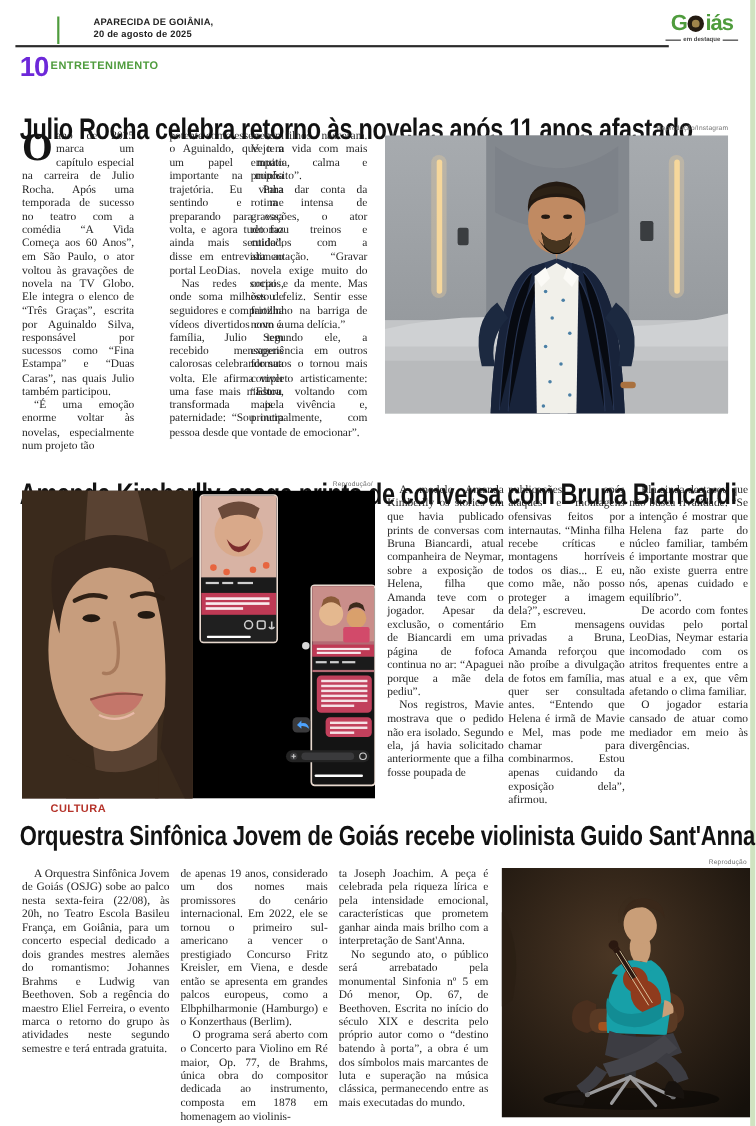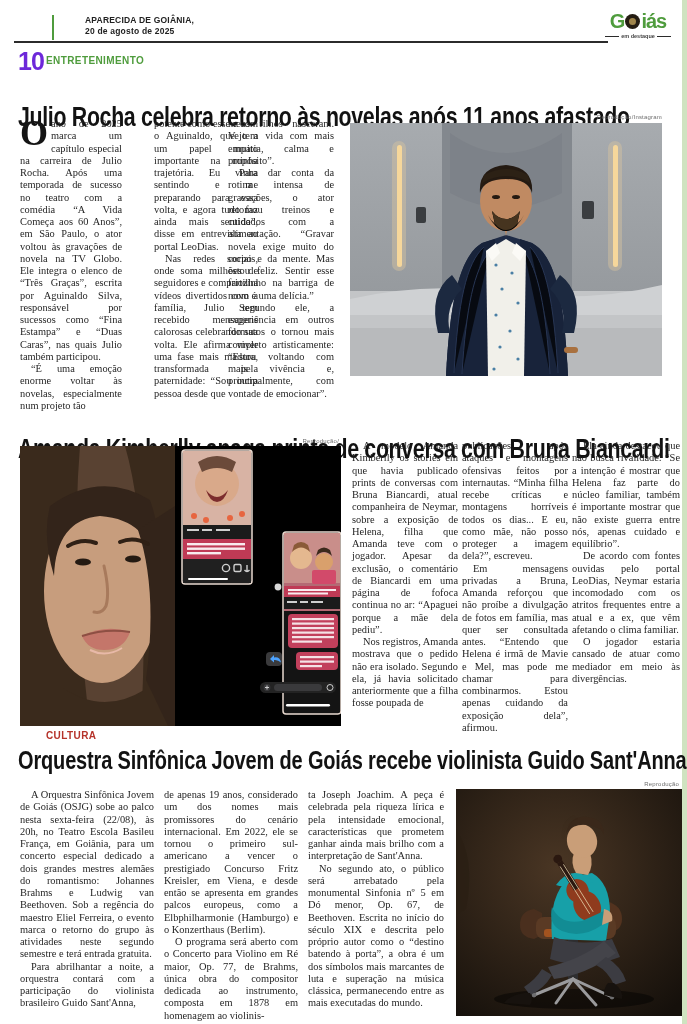--- a/index.html
+++ b/index.html
@@ -294,40 +294,39 @@
         <path d="M245,241.5 h4 m-2,-2 v4" stroke="#cfcfcf" stroke-width="1"></path>
         <rect x="254" y="238" width="48" height="7" rx="3.5" fill="#3a3a3c"></rect>
         <circle cx="310" cy="241.5" r="3" fill="none" stroke="#cfcfcf" stroke-width="1"></circle>
         <rect x="266" y="258" width="44" height="2.4" rx="1.2" fill="#ffffff"></rect>
       </g>
     </svg>
   </div>
 
   <div class="body-col" style="left:352px; top:440px; width:106px; height:292px;">
     <p class="ind">A modelo Amanda Kimberlly os stories em que havia publicado prints de conversas com Bruna Biancardi, atual companheira de Neymar, sobre a exposição de Helena, filha que Amanda teve com o jogador. Apesar da exclusão, o comentário de Biancardi em uma página de fofoca continua no ar: “Apaguei porque a mãe dela pediu”.</p>
-    <p class="ind">Nos registros, Amanda mostrava que o pedido não era isolado. Segundo ela, já havia solicitado anteriormente que a filha fosse poupada de</p>
+    <p class="ind">Nos registros, Mavie mostrava que o pedido não era isolado. Segundo ela, já havia solicitado anteriormente que a filha fosse poupada de</p>
   </div>
   <div class="body-col" style="left:462px; top:440px; width:106px; height:292px;">
     <p>publicações, após ataques e montagens ofensivas feitos por internautas. “Minha filha recebe críticas e montagens horríveis todos os dias... E eu, como mãe, não posso proteger a imagem dela?”, escreveu.</p>
     <p class="ind">Em mensagens privadas a Bruna, Amanda reforçou que não proíbe a divulgação de fotos em família, mas quer ser consultada antes. “Entendo que Helena é irmã de Mavie e Mel, mas pode me chamar para combinarmos. Estou apenas cuidando da exposição dela”, afirmou.</p>
   </div>
   <div class="body-col" style="left:572px; top:440px; width:108px; height:292px;">
     <p class="ind">Ela ainda destacou que não busca rivalidade: “Se a intenção é mostrar que Helena faz parte do núcleo familiar, também é importante mostrar que não existe guerra entre nós, apenas cuidado e equilíbrio”.</p>
     <p class="ind">De acordo com fontes ouvidas pelo portal LeoDias, Neymar estaria incomodado com os atritos frequentes entre a atual e a ex, que vêm afetando o clima familiar.</p>
     <p class="ind">O jogador estaria cansado de atuar como mediador em meio às divergências.</p>
   </div>
 
   <div class="kicker red" style="top:730px;">CULTURA</div>
   <h1 class="headline h-med" style="top:746px; width:660px;">
     <span class="hinner">Orquestra Sinfônica Jovem de Goiás recebe violinista Guido Sant'Anna</span>
   </h1>
 
   <div class="body-col" style="left:20px; top:789px; width:134px; height:233px;">
     <p class="ind">A Orquestra Sinfônica Jovem de Goiás (OSJG) sobe ao palco nesta sexta-feira (22/08), às 20h, no Teatro Escola Basileu França, em Goiânia, para um concerto especial dedicado a dois grandes mestres alemães do romantismo: Johannes Brahms e Ludwig van Beethoven. Sob a regência do maestro Eliel Ferreira, o evento marca o retorno do grupo às atividades neste segundo semestre e terá entrada gratuita.</p>
-    <p class="ind">Para abrilhantar a noite, a orquestra contará com a participação do violinista brasileiro Guido Sant'Anna,</p>
   </div>
   <div class="body-col" style="left:164px; top:789px; width:134px; height:233px;">
     <p>de apenas 19 anos, considerado um dos nomes mais promissores do cenário internacional. Em 2022, ele se tornou o primeiro sul-americano a vencer o prestigiado Concurso Fritz Kreisler, em Viena, e desde então se apresenta em grandes palcos europeus, como a Elbphilharmonie (Hamburgo) e o Konzerthaus (Berlim).</p>
     <p class="ind">O programa será aberto com o Concerto para Violino em Ré maior, Op. 77, de Brahms, única obra do compositor dedicada ao instrumento, composta em 1878 em homenagem ao violinis-</p>
   </div>
   <div class="body-col" style="left:308px; top:789px; width:136px; height:233px;">
     <p>ta Joseph Joachim. A peça é celebrada pela riqueza lírica e pela intensidade emocional, características que prometem ganhar ainda mais brilho com a interpretação de Sant'Anna.</p>
     <p class="ind">No segundo ato, o público será arrebatado pela monumental Sinfonia nº 5 em Dó menor, Op. 67, de Beethoven. Escrita no início do século XIX e descrita pelo próprio autor como o “destino batendo à porta”, a obra é um dos símbolos mais marcantes de luta e superação na música clássica, permanecendo entre as mais executadas do mundo.</p>
   </div>
 

